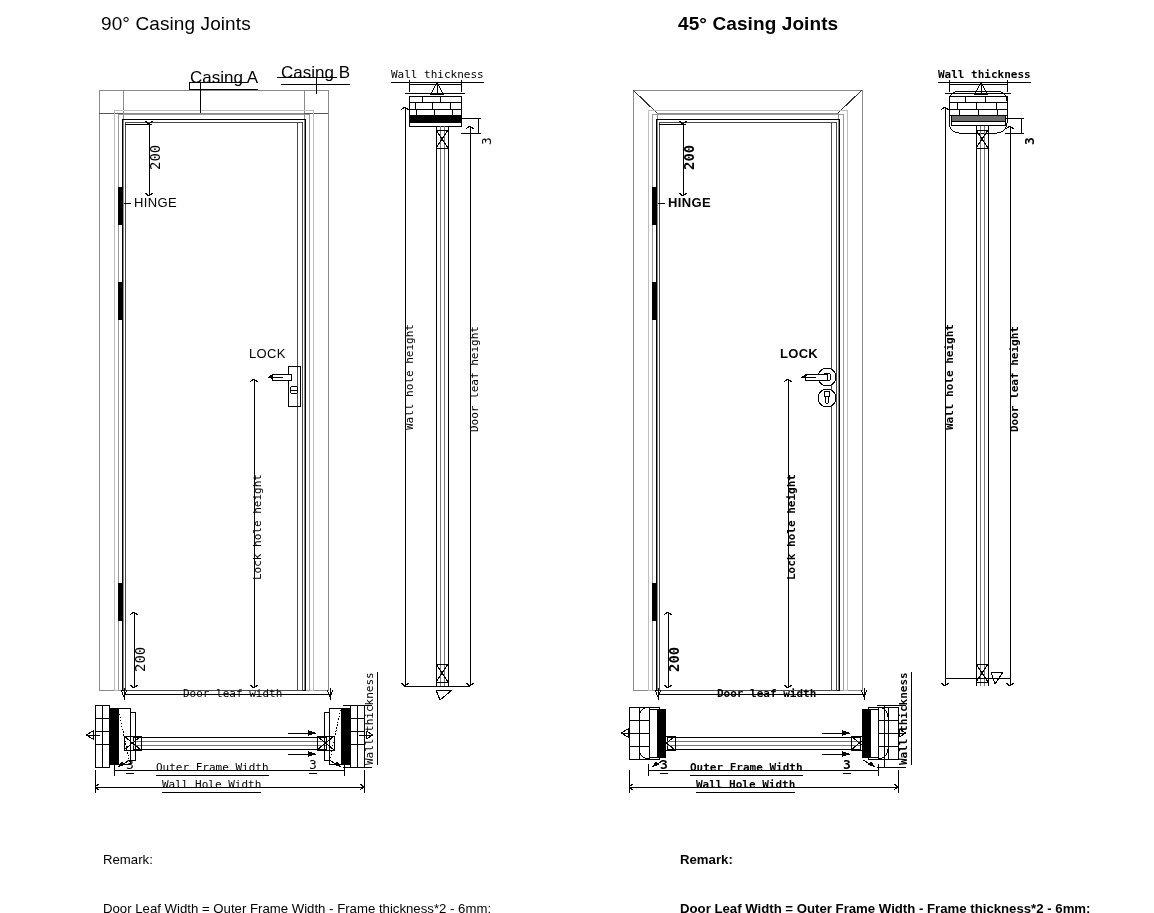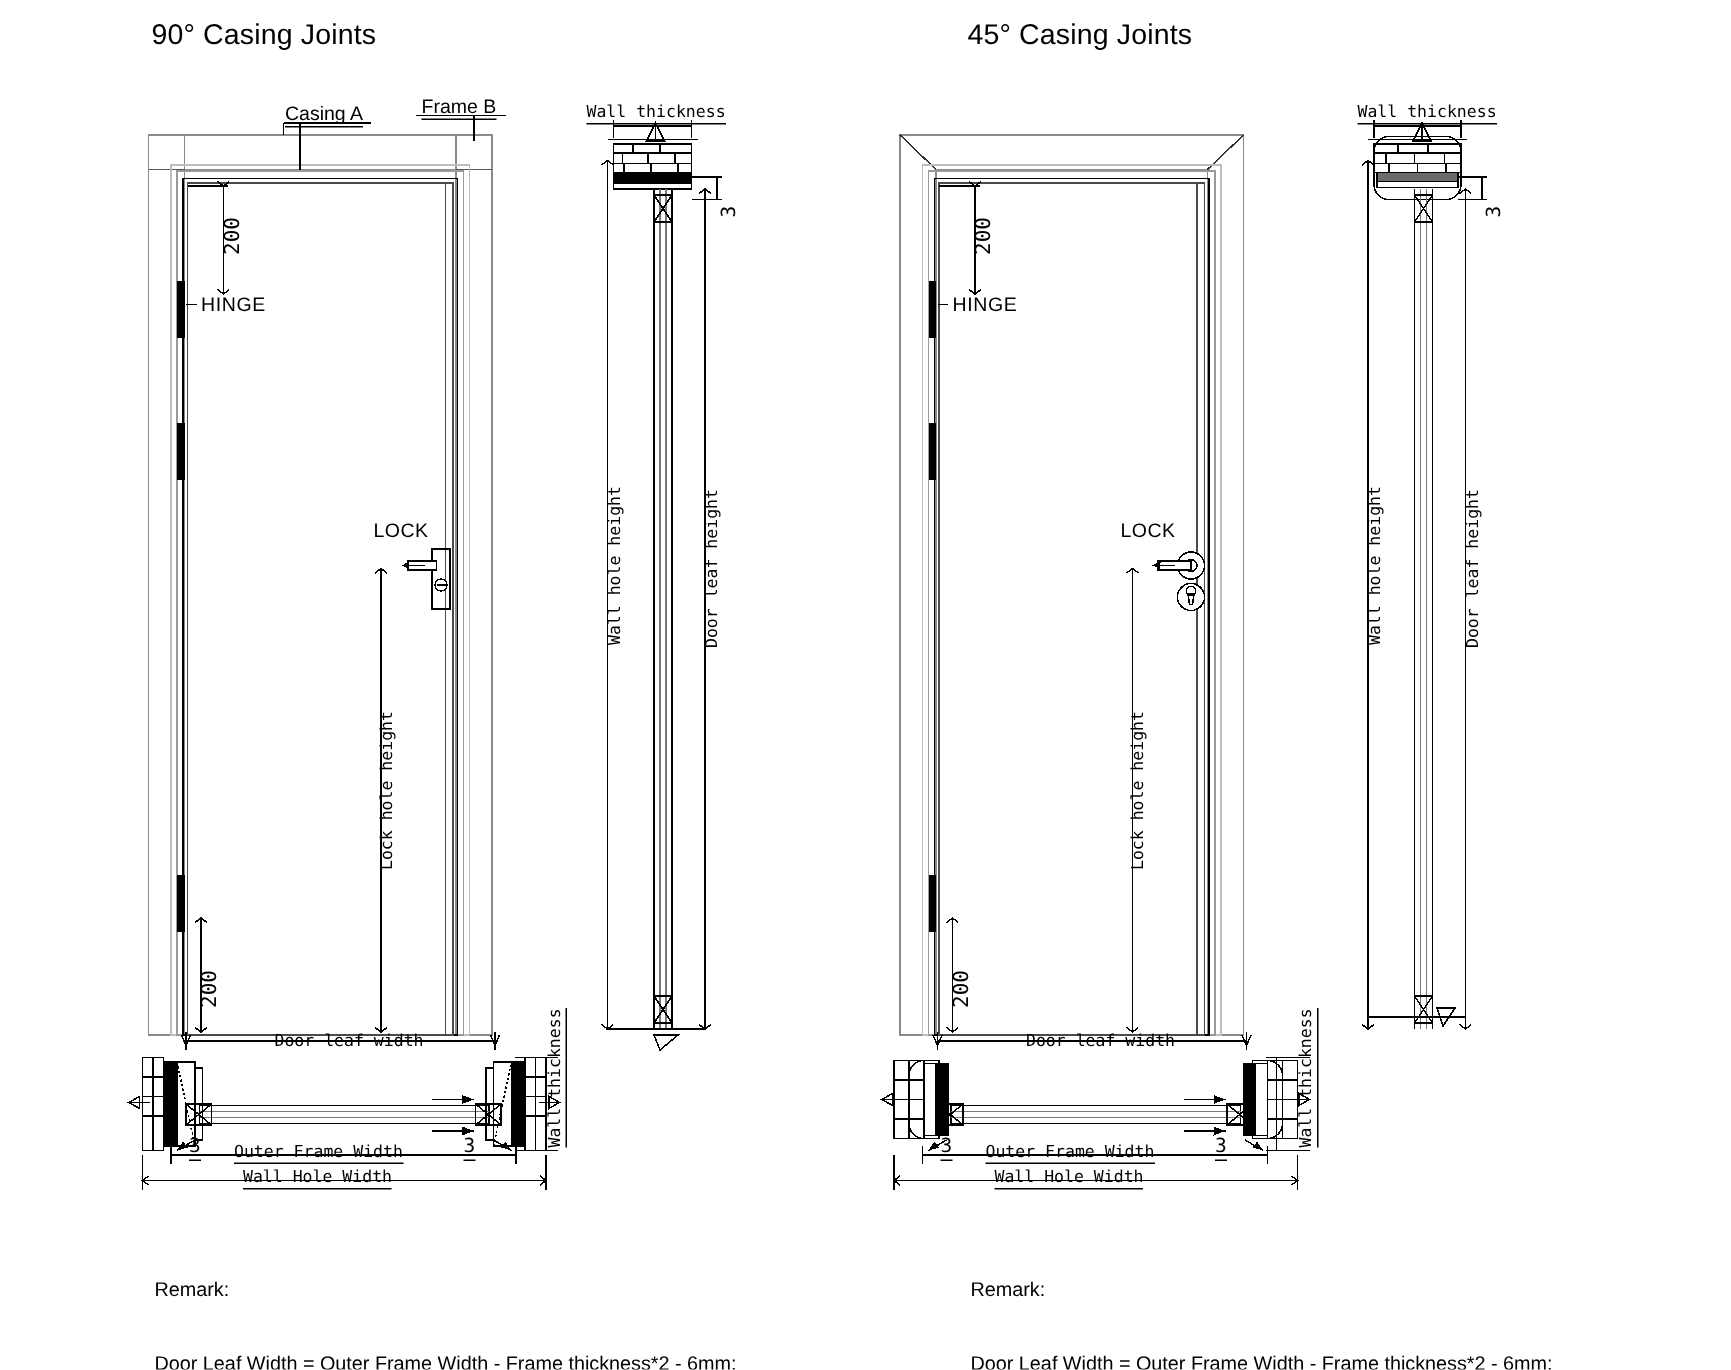--- a/index.html
+++ b/index.html
@@ -3,21 +3,21 @@
 <meta charset="utf-8">
 <style>
   html,body{margin:0;padding:0;}
   body{
     width:1154px;height:913px;background:#ffffff;
     font-family:"Liberation Sans",sans-serif;color:#000;
     position:relative;overflow:hidden;
   }
   .panel{position:absolute;top:0;height:913px;width:577px;}
   .panel-left{left:0;}
-  .panel-right{left:544px;}
+  .panel-right{left:577px;font-weight:bold;}
 
   .title{
     position:absolute;left:101px;top:13px;
     font-size:19px;font-family:"Liberation Sans",sans-serif;
     letter-spacing:.1px;white-space:nowrap;
   }
 
   svg{position:absolute;left:0;top:0;width:577px;height:913px;overflow:visible;}
 
   .remark{
@@ -26,21 +26,21 @@
     font-family:"Liberation Sans",sans-serif;
     white-space:pre;
   }
   .remark div{white-space:pre;margin-left:12px;}
 
   
   .lbl{
     position:absolute;font-family:"DejaVu Sans Mono",monospace;
     font-size:11px;white-space:nowrap;color:#000;
   }
-  .lbl-sans{font-family:"Liberation Sans",sans-serif;font-size:13px;}
+  .lbl-sans{font-family:"Liberation Sans",sans-serif;font-size:17px;}
   .vert{transform-origin:0 0;transform:rotate(-90deg);}
   .u{border-bottom:1px solid #000;padding-bottom:1px;}
 </style>
 </head>
 <body>
 
 <div class="panel panel-left">
 
   <div class="title">90° Casing Joints</div>
 
@@ -266,21 +266,21 @@
           <line x1="350" y1="705" x2="350" y2="767"></line>
           <line x1="343" y1="705" x2="372" y2="705"></line>
           <line x1="343" y1="767" x2="372" y2="767"></line>
         </g>
       </g>
 
     </g>
   </svg>
 
   <div class="lbl lbl-sans u" style="left:190px;top:68px;">Casing A</div>
-  <div class="lbl lbl-sans u" style="left:281px;top:63px;">Frame B</div>
+  <div class="lbl lbl-sans u" style="left:281px;top:63px;">Casing B</div>
   <div class="lbl vert" style="left:147px;top:170px;font-size:14px;">200</div>
   <div class="lbl vert" style="left:132px;top:672px;font-size:14px;">200</div>
   <div class="lbl lbl-sans" style="left:134px;top:195px;font-size:13px;letter-spacing:.4px;">HINGE</div>
   <div class="lbl lbl-sans" style="left:249px;top:346px;font-size:13px;letter-spacing:.3px;">LOCK</div>
   <div class="lbl vert" style="left:251px;top:580px;">Lock hole height</div>
   <div class="lbl" style="left:183px;top:687px;">Door leaf width</div>
   <div class="lbl u" style="left:391px;top:68px;">Wall thickness</div>
   <div class="lbl vert" style="left:403px;top:430px;">Wall hole height</div>
   <div class="lbl vert" style="left:468px;top:432px;">Door leaf height</div>
   <div class="lbl vert" style="left:479px;top:145px;font-size:13px;">3</div>

